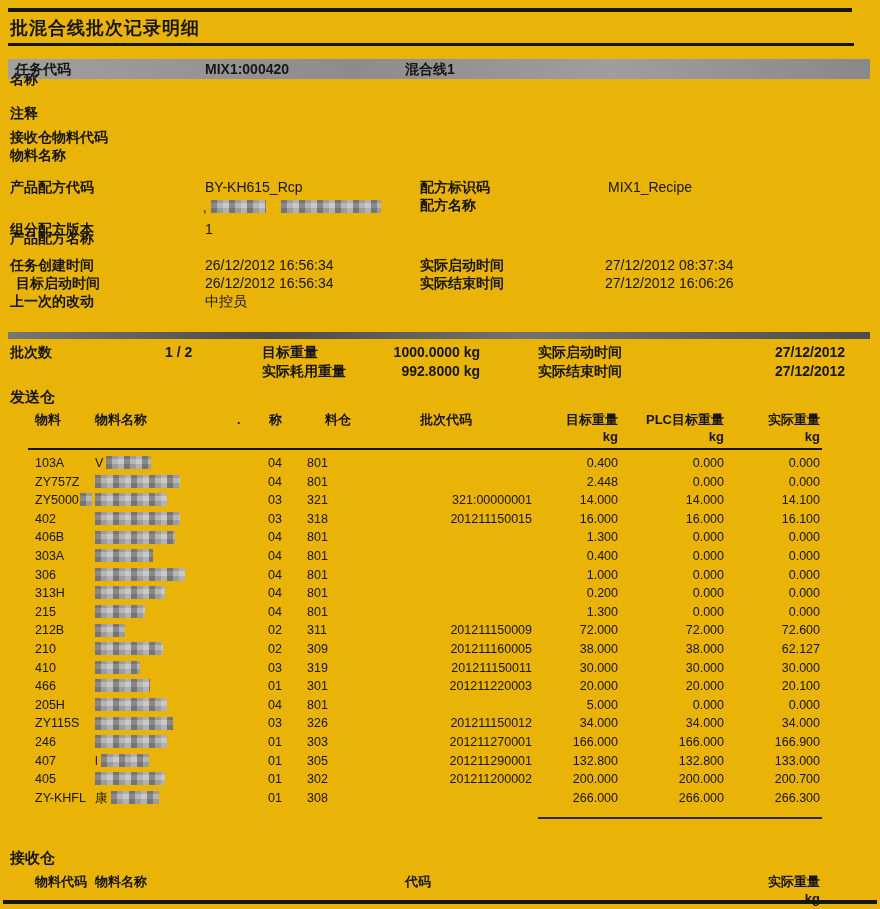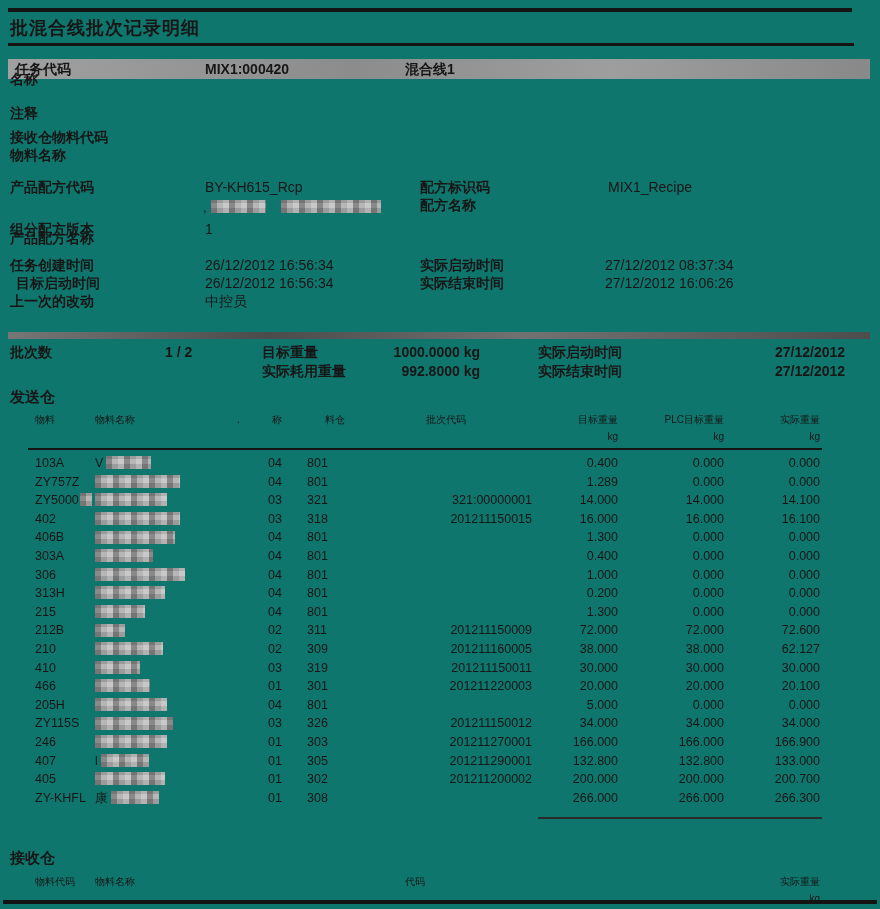--- a/index.html
+++ b/index.html
@@ -1,16 +1,16 @@
 <!DOCTYPE html>
 <html><head>
 <meta charset="utf-8">
 <style>
   html,body{margin:0;padding:0;background:#e8e8e8;}
-  .page{position:relative;width:880px;height:909px;background:#0f766e;overflow:hidden;
+  .page{position:relative;width:880px;height:909px;background:#eab308;overflow:hidden;
         font-family:"Liberation Sans","DejaVu Sans",sans-serif;color:#161616;}
   .abs{position:absolute;white-space:nowrap;}
   .b{font-weight:bold;}
   .rule{position:absolute;background:#141414;}
   .graybar{position:absolute;left:8px;width:862px;height:20px;background:#989898;
            background-image:linear-gradient(90deg,rgba(255,255,255,.08),rgba(0,0,0,.08) 40%,rgba(255,255,255,.06) 70%,rgba(0,0,0,.1));}
   .darkbar{position:absolute;left:8px;width:862px;height:7px;background:#5e5e5e;
            background-image:linear-gradient(90deg,rgba(255,255,255,.15),rgba(0,0,0,.2) 30%,rgba(255,255,255,.12) 60%,rgba(0,0,0,.18));}
   .fs14{font-size:14px;line-height:18px;}
   .title{font-size:18px;font-weight:bold;letter-spacing:1px;}
@@ -23,21 +23,21 @@
   .trow{position:relative;height:18.6px;font-size:12.5px;line-height:18.6px;}
   .cell{position:absolute;top:0;white-space:nowrap;}
   .c-code{left:35px;}
   .c-name{left:95px;width:140px;}
   .c-scale{left:230px;width:52px;text-align:right;}
   .c-bin{left:307px;}
   .c-batch{left:360px;width:172px;text-align:right;}
   .c-target{left:535px;width:83px;text-align:right;}
   .c-plc{left:618px;width:106px;text-align:right;}
   .c-actual{left:724px;width:96px;text-align:right;}
-  .hdr{font-weight:normal;font-size:10px;}
+  .hdr{font-weight:bold;font-size:13px;}
 </style>
 </head>
 <body>
 
 <div class="page">
 
   <div class="rule" style="left:8px;top:8px;width:844px;height:4px;"></div>
   <div class="abs title" style="left:10px;top:16px;">批混合线批次记录明细</div>
   <div class="rule" style="left:8px;top:43px;width:846px;height:3px;"></div>
 
@@ -127,21 +127,21 @@
         <span class="cell c-target">0.400</span>
         <span class="cell c-plc">0.000</span>
         <span class="cell c-actual">0.000</span>
       </div>
       <div class="trow">
         <span class="cell c-code">ZY757Z</span>
         <span class="cell c-name"><span class="redact" style="width: 85px;"></span></span>
         <span class="cell c-scale">04</span>
         <span class="cell c-bin">801</span>
         <span class="cell c-batch"></span>
-        <span class="cell c-target">1.289</span>
+        <span class="cell c-target">2.448</span>
         <span class="cell c-plc">0.000</span>
         <span class="cell c-actual">0.000</span>
       </div>
       <div class="trow">
         <span class="cell c-code">ZY5000<span class="redact" style="width: 12px; margin-left: 1px;"></span></span>
         <span class="cell c-name"><span class="redact" style="width: 72px;"></span></span>
         <span class="cell c-scale">03</span>
         <span class="cell c-bin">321</span>
         <span class="cell c-batch">321:00000001</span>
         <span class="cell c-target">14.000</span>

